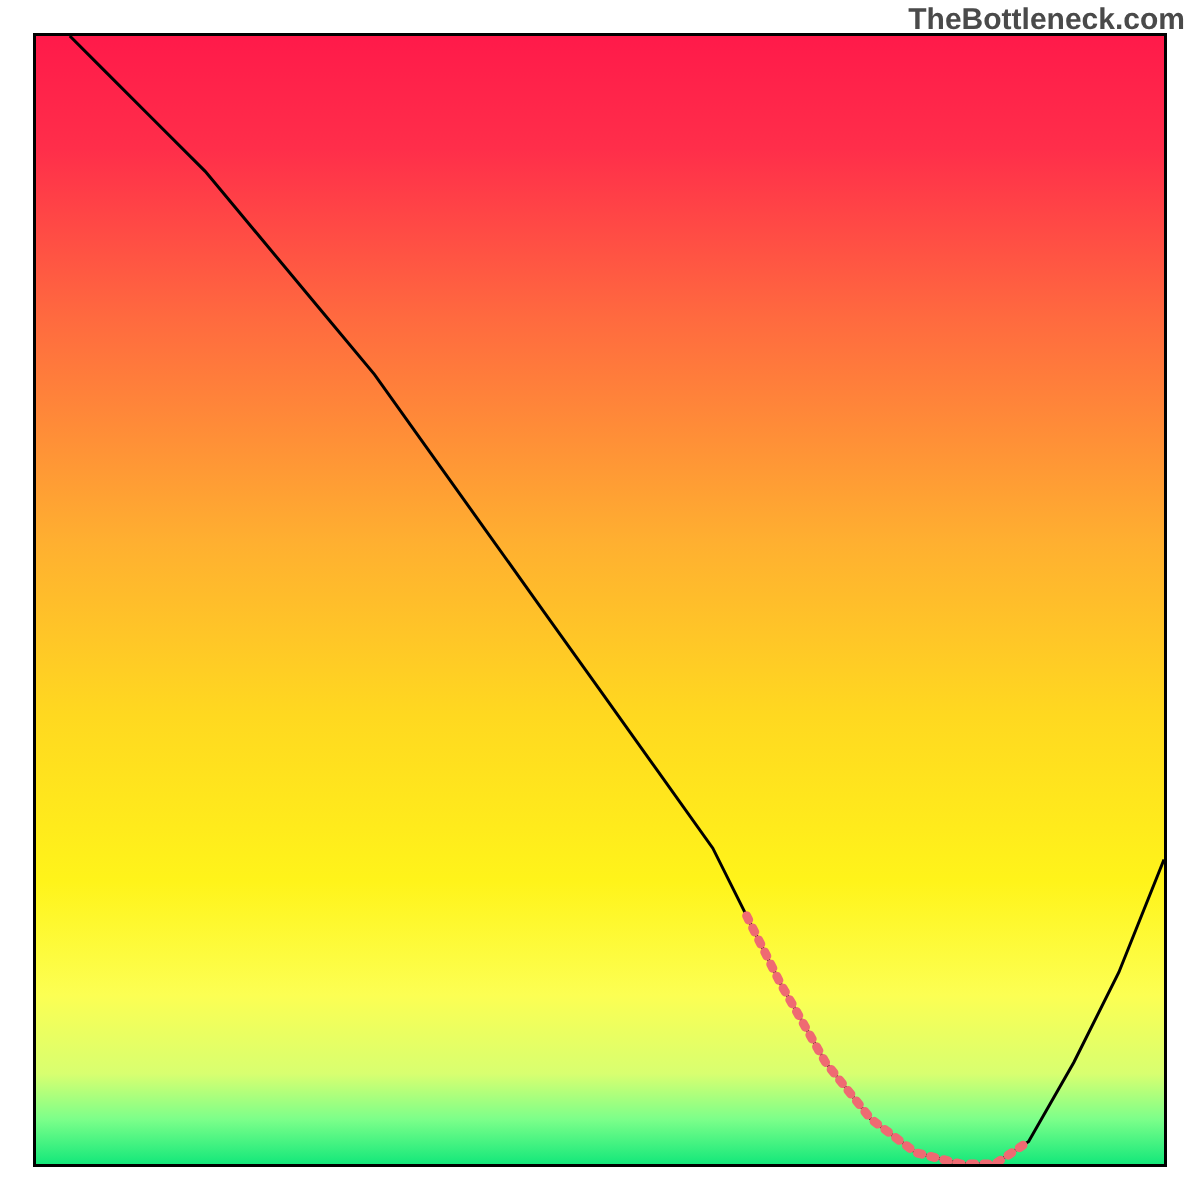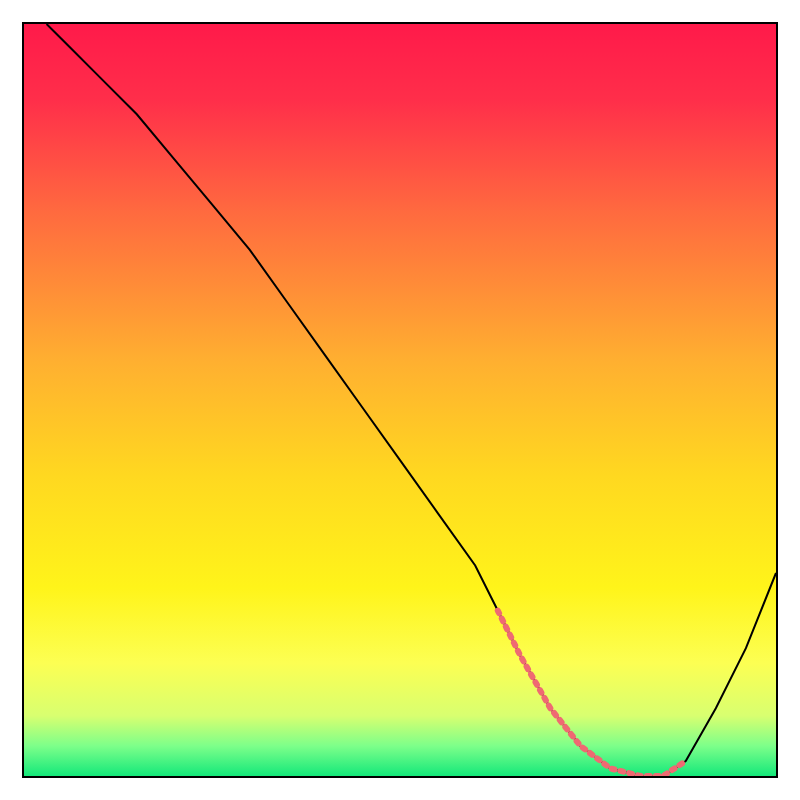--- a/index.html
+++ b/index.html
@@ -33,20 +33,21 @@
   }
   .line-layer {
     position: absolute;
     left: 0; top: 0; right: 0; bottom: 0;
   }
 </style>
 </head>
 <body>
 
 <div class="chart-wrap">
+  <div class="watermark">TheBottleneck.com</div>
   <div class="plot-area">
     <svg class="gradient-fill" viewBox="0 0 100 100" preserveAspectRatio="none">
       <defs>
         <linearGradient id="bg-grad" x1="0" y1="0" x2="0" y2="1">
             <stop offset="0%" stop-color="#ff1a4a"></stop>
             <stop offset="10%" stop-color="#ff2e4a"></stop>
             <stop offset="25%" stop-color="#ff6a3f"></stop>
             <stop offset="45%" stop-color="#ffb030"></stop>
             <stop offset="60%" stop-color="#ffd820"></stop>
             <stop offset="75%" stop-color="#fff41a"></stop>

